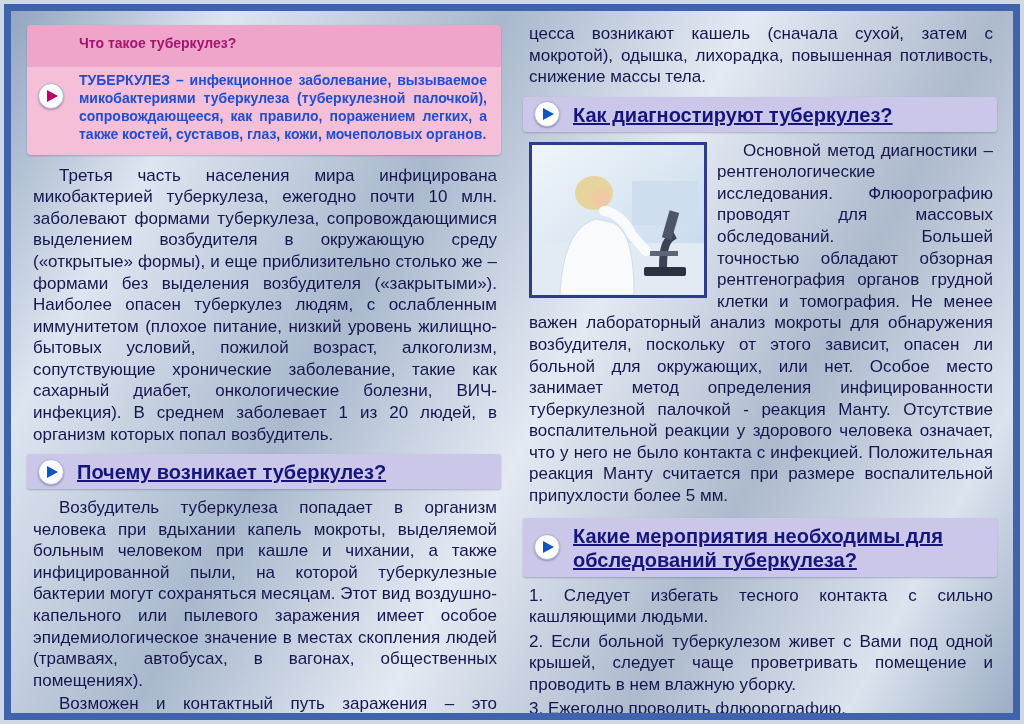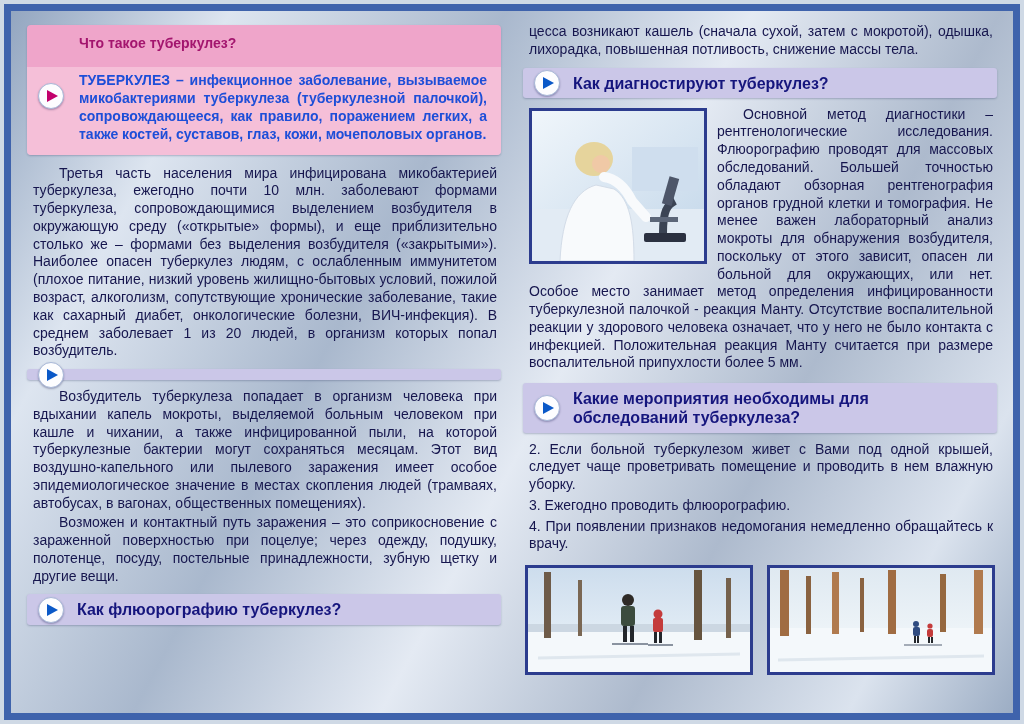--- a/index.html
+++ b/index.html
@@ -33,40 +33,40 @@
     margin:0; font-size:14px; line-height:1.28; text-align:justify;
     color:#1d4ed8; font-weight:bold;
   }
 
   
   .bar {
     position:relative; background:#cbc7e8; border-radius:3px;
     padding:6px 10px 5px 50px; margin:9px 0 8px;
     box-shadow:0 1px 2px rgba(20,30,80,.25);
   }
-  .bar h2 { margin:0; font-size:16px; font-weight:bold; color:#15157d; line-height:1.2; }
+  .bar h2 { margin:0; font-size:20px; font-weight:bold; color:#15157d; line-height:1.2;text-decoration:underline; }
 
   .play {
     position:absolute; left:11px; top:50%; transform:translateY(-50%);
     width:24px; height:24px; border-radius:50%;
     background:#fdfdff; border:1px solid #a8b8d8;
     display:flex; align-items:center; justify-content:center;
     box-shadow:0 1px 2px rgba(0,0,60,.3);
   }
   .play i {
     display:block; width:0; height:0;
     border-left:11px solid #0a58c8;
     border-top:6.5px solid transparent; border-bottom:6.5px solid transparent;
     margin-left:3px;
   }
   .play.magenta i { border-left-color:#c2006c; }
   .pink-box .play { top:58px; transform:none; }
 
   
-  .txt { color:#16164e; font-size:14px; line-height:1.27; text-align:justify; padding:0 4px 0 6px; }
+  .txt { color:#16164e; font-size:17px; line-height:1.27; text-align:justify; padding:0 4px 0 6px; }
   .txt p { margin:0 0 2px; text-indent:26px; }
   .txt p.noindent { text-indent:0; }
   .list p { text-indent:0; margin:0 0 3px; }
 
   
   .lab-photo {
     float:left; width:172px; height:150px;
     border:3px solid #2c3c8e; background:#dce8f4;
     margin:2px 10px 4px 0;
   }
@@ -101,20 +101,21 @@
         <div class="txt">
           <p>Третья часть населения мира инфицирована микобактерией туберкулеза, ежегодно почти 10 млн. заболевают формами туберкулеза, сопровождающимися выделением возбудителя в окружающую среду («открытые» формы), и еще приблизительно столько же – формами без выделения возбудителя («закрытыми»). Наиболее опасен туберкулез людям, с ослабленным иммунитетом (плохое питание, низкий уровень жилищно-бытовых условий, пожилой возраст, алкоголизм, сопутствующие хронические заболевание, такие как сахарный диабет, онкологические болезни, ВИЧ-инфекция). В среднем заболевает 1 из 20 людей, в организм которых попал возбудитель.</p>
         </div>
       </section>
 
       <section>
         <div class="bar">
           <span class="play">
               <i></i>
             </span>
+          <h2>Почему возникает туберкулез?</h2>
         </div>
         <div class="txt">
           <p>Возбудитель туберкулеза попадает в организм человека при вдыхании капель мокроты, выделяемой больным человеком при кашле и чихании, а также инфицированной пыли, на которой туберкулезные бактерии могут сохраняться месяцам. Этот вид воздушно-капельного или пылевого заражения имеет особое эпидемиологическое значение в местах скопления людей (трамваях, автобусах, в вагонах, общественных помещениях).</p>
           <p>Возможен и контактный путь заражения – это соприкосновение с зараженной поверхностью при поцелуе; через одежду, подушку, полотенце, посуду, постельные принадлежности, зубную щетку и другие вещи.</p>
         </div>
       </section>
 
       <section>
         <div class="bar">
           <span class="play">
@@ -166,20 +167,21 @@
       </section>
 
       <section>
         <div class="bar">
           <span class="play">
               <i></i>
             </span>
           <h2>Какие мероприятия необходимы для обследований туберкулеза?</h2>
         </div>
         <div class="txt list">
+          <p>1. Следует избегать тесного контакта с сильно кашляющими людьми.</p>
           <p>2. Если больной туберкулезом живет с Вами под одной крышей, следует чаще проветривать помещение и проводить в нем влажную уборку.</p>
           <p>3. Ежегодно проводить флюорографию.</p>
           <p>4. При появлении признаков недомогания немедленно обращайтесь к врачу.</p>
         </div>
       </section>
 
       <div class="photos">
         <span class="photo">
           <svg viewBox="0 0 222 104" preserveAspectRatio="none">
             <defs>

